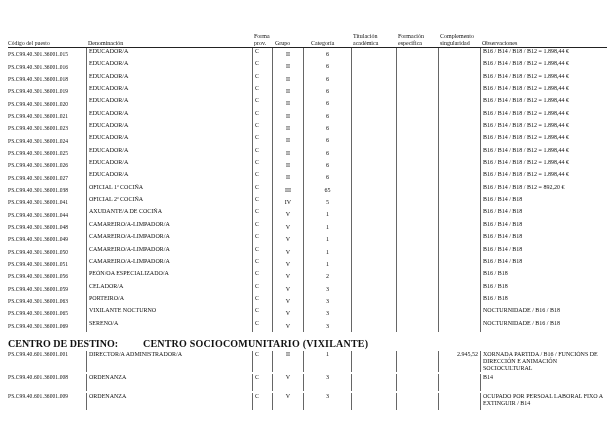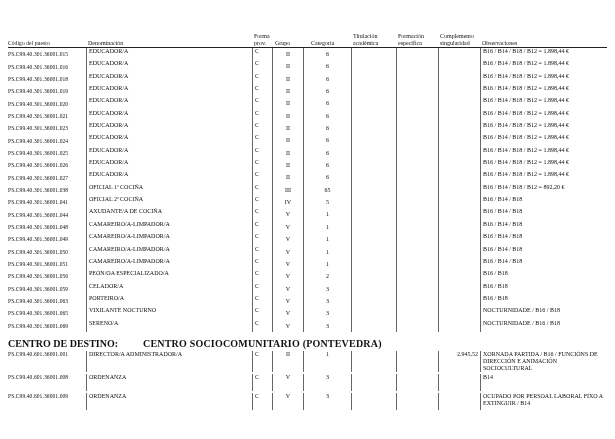--- a/index.html
+++ b/index.html
@@ -316,21 +316,21 @@
         <div class="cell c-categoria">3</div>
         <div class="cell c-titulacion"></div>
         <div class="cell c-formacion"></div>
         <div class="cell c-complemento"></div>
         <div class="cell c-observaciones">NOCTURNIDADE / B16 / B18</div>
       </div>
     </div>
 
   <div class="centro-row">
     <span class="centro-label">CENTRO DE DESTINO:</span>
-    <span class="centro-value">CENTRO SOCIOCOMUNITARIO (PONTEVEDRA)</span>
+    <span class="centro-value">CENTRO SOCIOCOMUNITARIO (VIXILANTE)</span>
   </div>
 
   <div id="section2-rows" class="rows-block">
       <div class="row2">
         <div class="cell c-codigo">PS.C99.40.601.36001.001</div>
         <div class="cell c-denominacion">DIRECTOR/A ADMINISTRADOR/A</div>
         <div class="cell c-forma">C</div>
         <div class="cell c-grupo">II</div>
         <div class="cell c-categoria">1</div>
         <div class="cell c-titulacion"></div>

